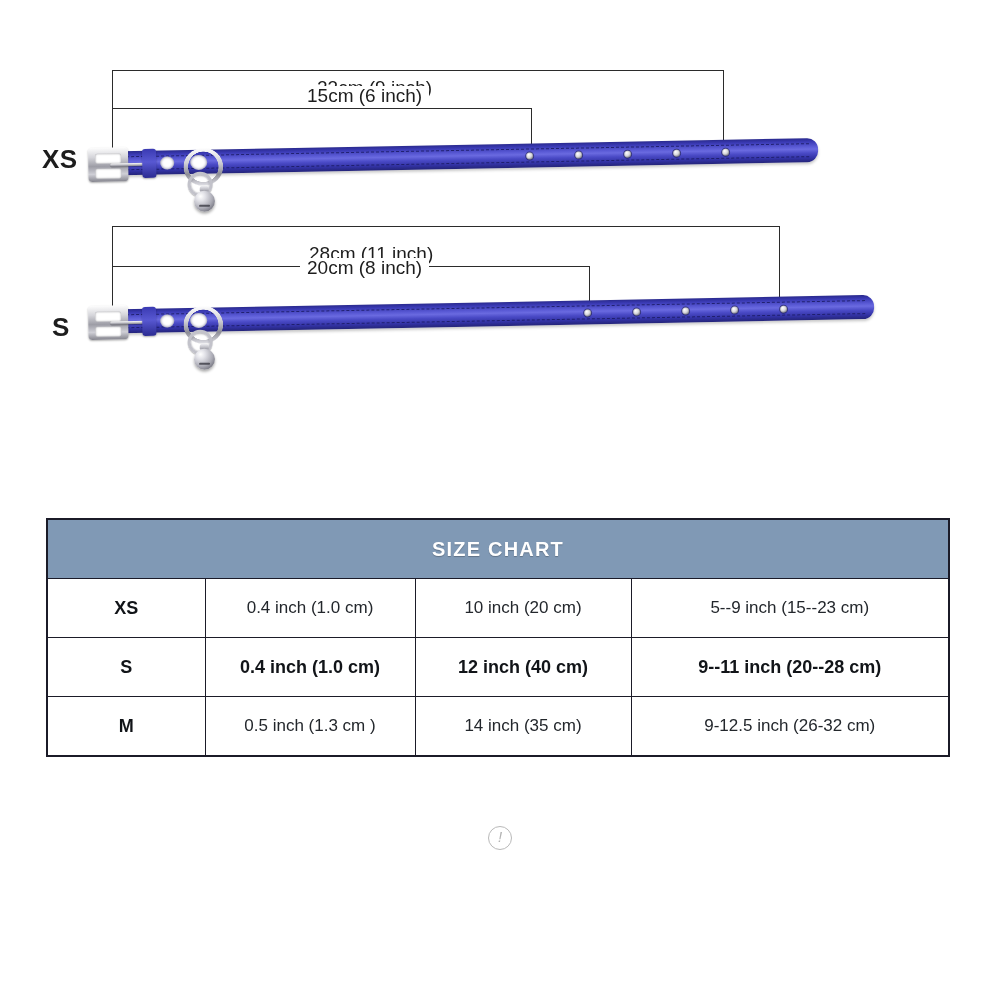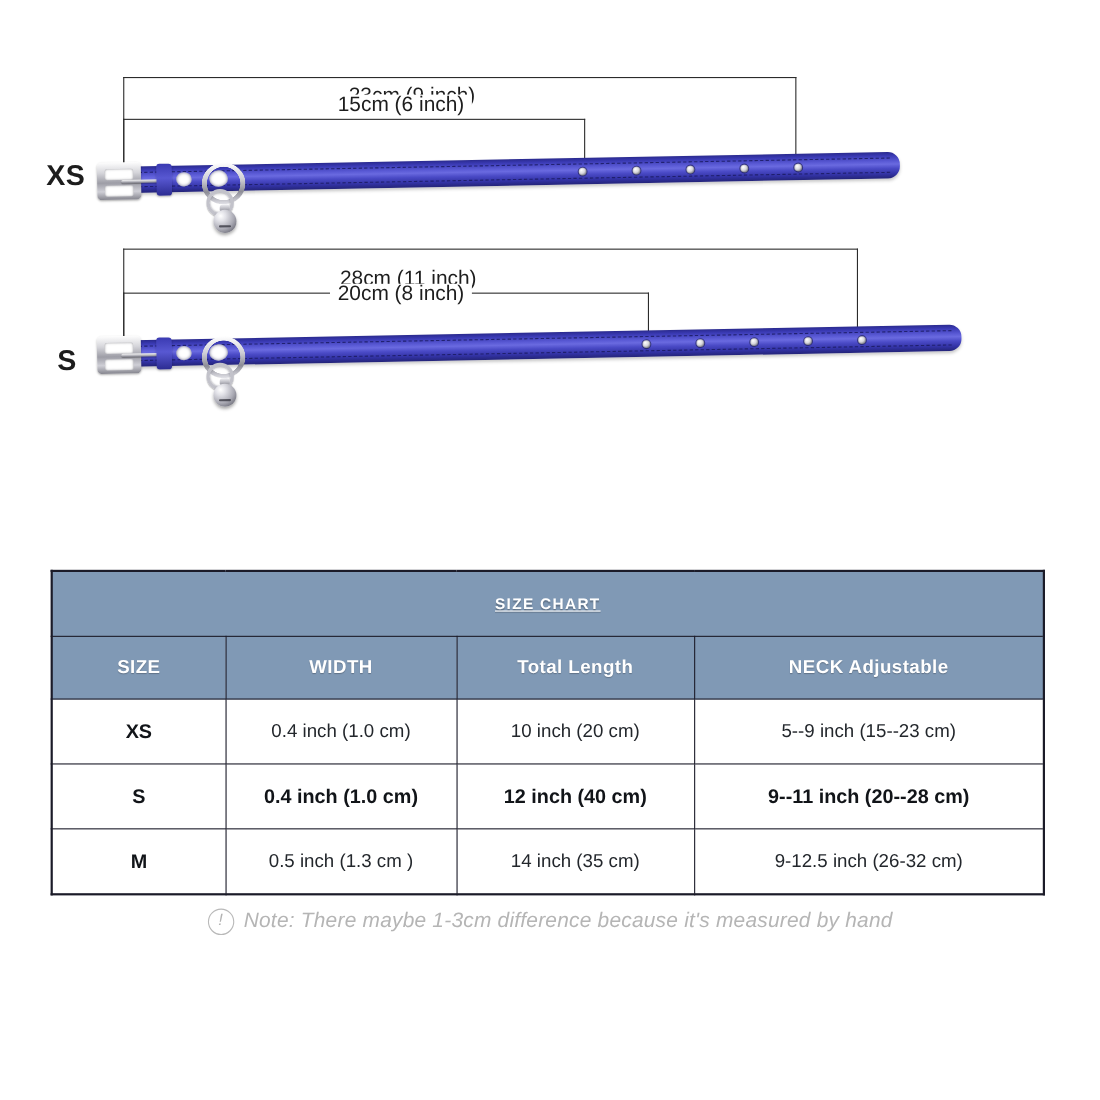--- a/index.html
+++ b/index.html
@@ -186,25 +186,24 @@
   #size-table td, #size-table th {
     border: 1px solid #1b1b28;
     text-align: center;
     vertical-align: middle;
     padding: 0;
   }
   .title-cell {
     height: 58px;
     background: #8099b5;
     color: #ffffff;
-    font-size: 14px;
+    font-size: 20px;
     font-weight: 700;
     letter-spacing: 1.2px;
     text-shadow: 0 1px 1px rgba(0,0,0,.25);
-    text-decoration: underline;
   }
   .head-cell {
     height: 56px;
     background: #8099b5;
     color: #ffffff;
     font-size: 17px;
     font-weight: 700;
     letter-spacing: .4px;
     text-shadow: 0 1px 1px rgba(0,0,0,.25);
   }
@@ -356,26 +355,20 @@
   <colgroup>
     <col style="width:158px">
     <col style="width:210px">
     <col style="width:216px">
     <col style="width:318px">
   </colgroup>
   <tbody>
     <tr>
       <td class="title-cell" colspan="4">SIZE CHART</td>
     </tr>
-    <tr>
-      <td class="head-cell">SIZE</td>
-      <td class="head-cell">WIDTH</td>
-      <td class="head-cell">Total Length</td>
-      <td class="head-cell">NECK Adjustable</td>
-    </tr>
 
     <tr class="body-row">
       <td class="size-col">XS</td>
       <td>0.4 inch (1.0 cm)</td>
       <td>10 inch (20 cm)</td>
       <td>5--9 inch (15--23 cm)</td>
     </tr>
 
     <tr class="body-row bold">
       <td class="size-col">S</td>
@@ -388,14 +381,13 @@
       <td class="size-col">M</td>
       <td>0.5 inch (1.3 cm )</td>
       <td>14 inch (35 cm)</td>
       <td>9-12.5 inch (26-32 cm)</td>
     </tr>
   </tbody>
 </table>
 
 <div id="note">
   <div class="note-icon">!</div>
-  <div class="note-text">Note: There maybe 1-3cm difference because it's measured by hand</div>
 </div>
 
 </body></html>

